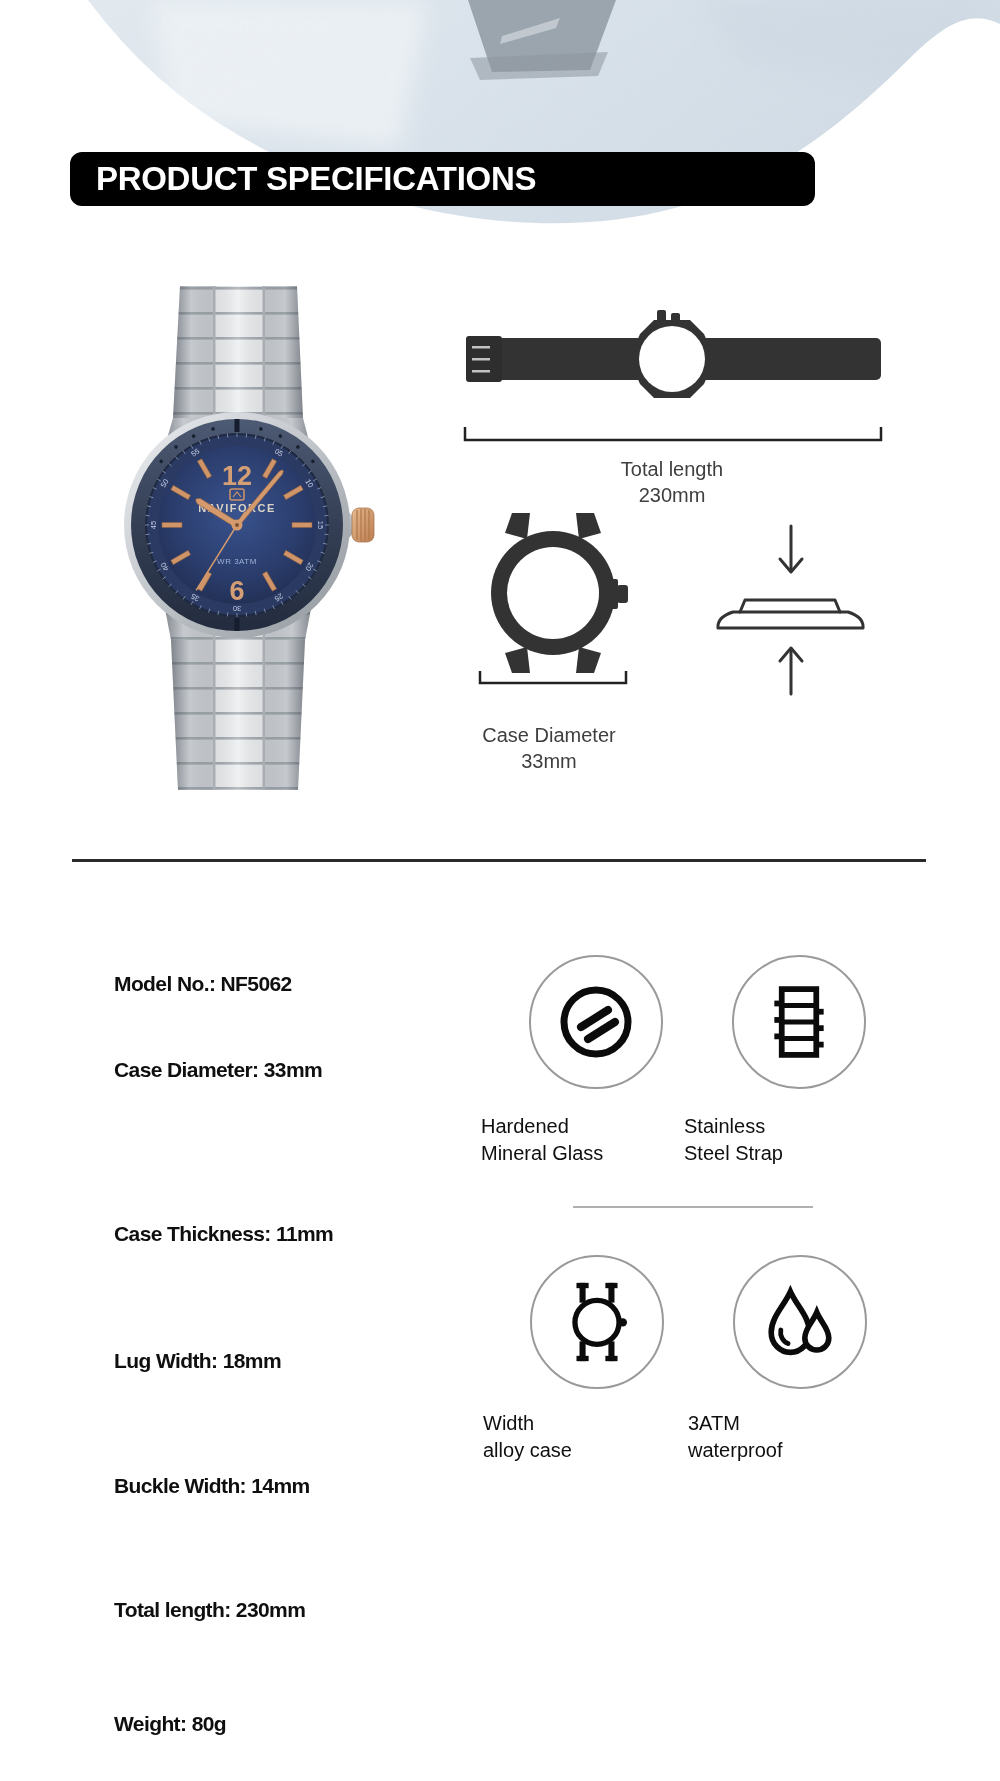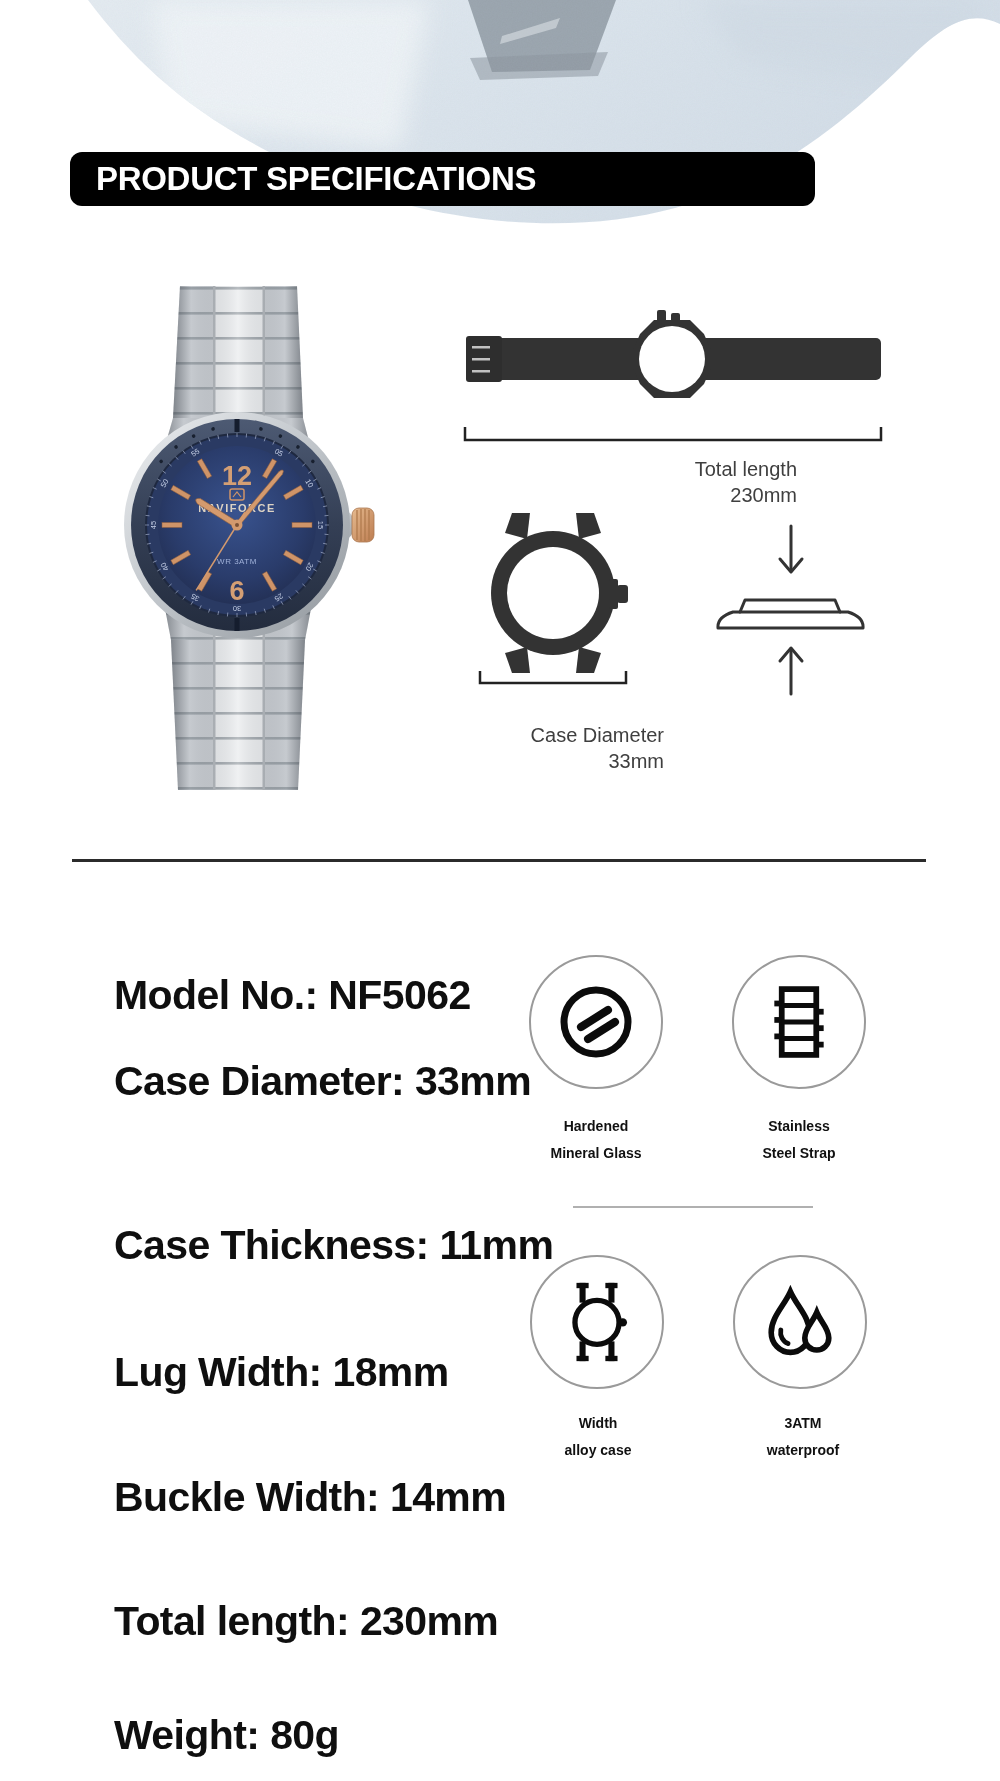--- a/index.html
+++ b/index.html
@@ -7,31 +7,31 @@
         font-family:"Liberation Sans",sans-serif;}
   .abs{position:absolute;}
   
   .hero{left:0;top:0;width:1000px;height:235px;}
   
   .banner{left:70px;top:152px;width:745px;height:54px;background:var(--banner-bg,#000);
           border-radius:12px;display:flex;align-items:center;}
   .banner span{color:var(--banner-text,#fff);font-weight:bold;font-size:33px;
                letter-spacing:-0.3px;padding-left:26px;}
   
-  .caption{color:var(--caption-text,#3f3f3f);font-size:20px;line-height:26px;text-align:right;}
-  
-  .spec-item{left:114px;color:var(--spec-text,#0f0f0f);font-size:41px;font-weight:bold;
+  .caption{color:var(--caption-text,#3f3f3f);font-size:20px;line-height:26px;text-align:center;}
+  
+  .spec-item{left:114px;color:var(--spec-text,#0f0f0f);font-size:21px;font-weight:bold;
              letter-spacing:-0.6px;white-space:nowrap;}
   
   .divider{left:72px;top:859px;width:854px;height:3px;background:#2b2b2b;}
   .mini-divider{left:573px;top:1206px;width:240px;height:2px;background:#b0b0b0;}
   
   .feature-circle{width:134px;height:134px;border:2px solid var(--circle-border,#9a9a9a);
                   border-radius:50%;box-sizing:border-box;display:flex;align-items:center;justify-content:center;background:#fff;}
-  .feature-label{width:230px;text-align:center;color:#101010;font-size:14px;font-weight:bold;line-height:27px;}
+  .feature-label{width:230px;text-align:left;color:#101010;font-size:20px;font-weight:normal;line-height:27px;}
   
   .minute-num{font-family:"Liberation Sans",sans-serif;font-size:7.5px;fill:#c3cde4;text-anchor:middle;}
   .brand-text{font-family:"Liberation Sans",sans-serif;font-size:11px;letter-spacing:1.5px;fill:#ddd3c4;text-anchor:middle;font-weight:bold;}
   .wr-text{font-family:"Liberation Sans",sans-serif;font-size:8px;letter-spacing:.5px;fill:#9fb0d8;text-anchor:middle;}
   .dial-numeral{font-family:"Liberation Sans",sans-serif;font-size:27px;font-weight:bold;fill:#d49f74;text-anchor:middle;}
   .diagram-dark{fill:var(--charcoal,#333);}
   .bracket{stroke:#222;stroke-width:2.5;fill:none;}
   .outline{stroke:#333;stroke-width:3;fill:none;stroke-linecap:round;stroke-linejoin:round;}
 </style>
 </head>

